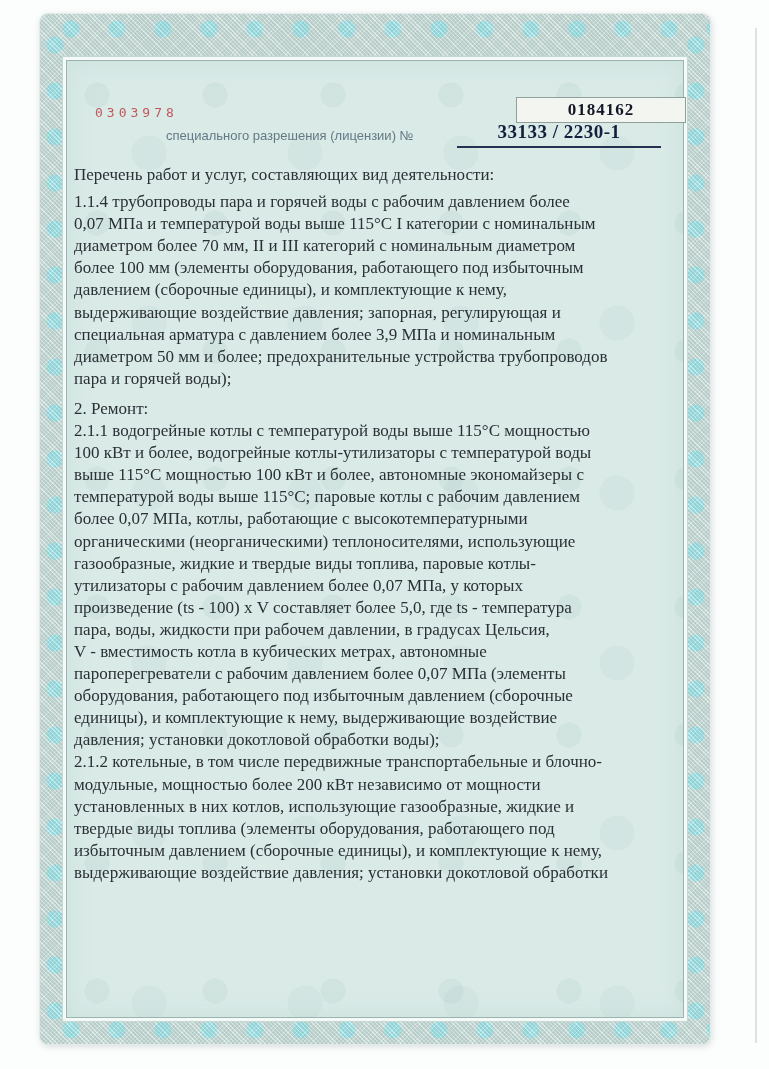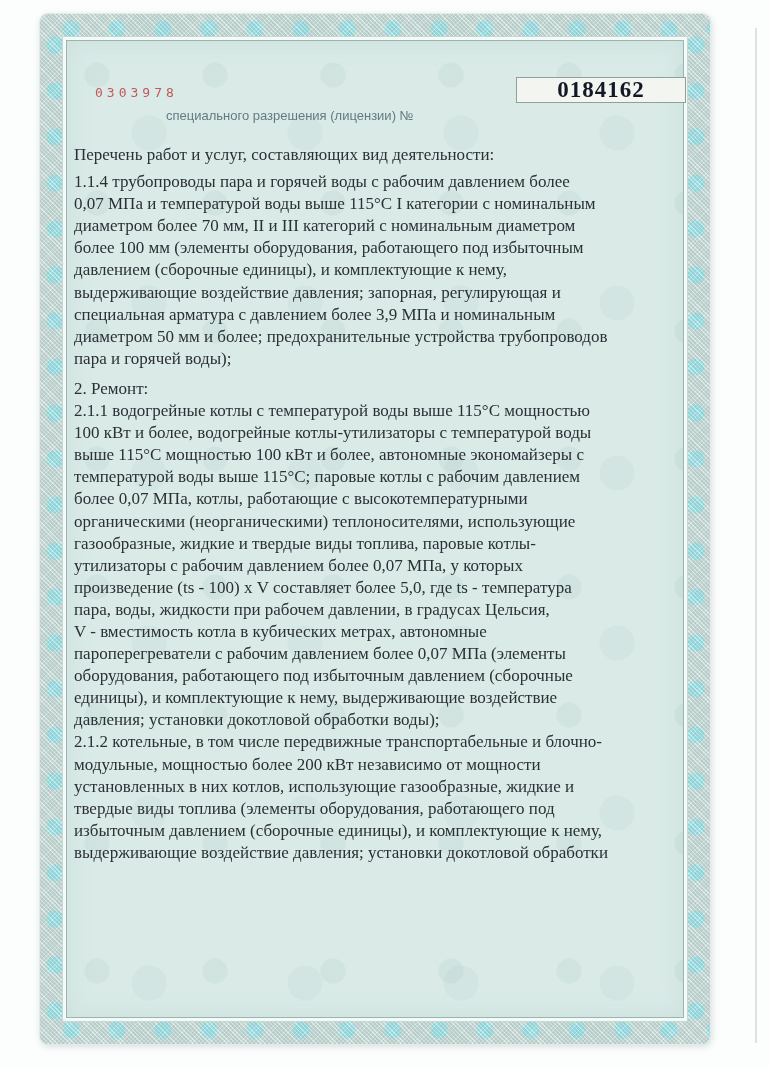--- a/index.html
+++ b/index.html
@@ -36,20 +36,21 @@
   
   .panel {
     position: absolute; inset: 26px;
     background-color: #d9eae7;
     background-image:
       radial-gradient(circle at 30px 34px, rgba(146,180,175,.13) 0 12px, rgba(146,180,175,0) 13px),
       radial-gradient(circle at 82px 92px, rgba(146,180,175,.09) 0 17px, rgba(146,180,175,0) 18px);
     background-size: 118px 128px, 156px 170px;
     border: 1px solid #9db3ae;
     box-shadow: 0 0 0 3px #f4faf8, 0 0 0 4px #c6d8d4, inset 0 0 22px rgba(176,205,200,.35);
+    margin-top: 20px;
   }
   .header { position: absolute; left: 0; top: 0; right: 0; height: 102px; }
   .serial {
     position: absolute; left: 28px; top: 44px;
     font-family: "DejaVu Sans Mono", monospace;
     font-size: 13px; letter-spacing: 4px; color: #c4575b;
   }
   .sheet-title { position: absolute; left: 202px; top: 28px; white-space: nowrap; }
   .list-word {
     font-family: "Liberation Serif", serif;
@@ -62,21 +63,21 @@
     display: inline-block; margin-left: 16px; padding: 0 9px 1px;
     font-weight: bold; font-size: 27px; line-height: 30px;
     color: #16233f; border-bottom: 2px solid #3a455f;
     vertical-align: 4px;
   }
   .blank-box {
     position: absolute; left: 449px; top: 36px;
     width: 168px; height: 24px;
     background: #f3f5f0; border: 1px solid #8fa09b;
     text-align: center; line-height: 24px;
-    font-weight: bold; font-size: 23px; letter-spacing: 1px; color: #141826;
+    font-weight: bold; font-size: 17px; letter-spacing: 1px; color: #141826;
   }
   .subtitle {
     position: absolute; left: 99px; top: 67px;
     font-family: "Liberation Sans", sans-serif;
     font-size: 13px; color: #647985;
   }
   .license-no {
     position: absolute; left: 390px; top: 60px;
     width: 204px; text-align: center;
     font-weight: bold; font-size: 19px; letter-spacing: .5px; color: #13203d;
@@ -102,20 +103,21 @@
   <div class="panel">
 
     <div class="header">
       <div class="serial">0303978</div>
 
 
       <div class="blank-box">0184162</div>
 
       <div class="subtitle">специального разрешения (лицензии) №</div>
 
+      <div class="license-no">33133 / 2230-1</div>
     </div>
 
     <div class="content">
       <p class="intro">Перечень работ и услуг, составляющих вид деятельности:</p>
 
       <p class="mb8">1.1.4 трубопроводы пара и горячей воды с рабочим давлением более
 0,07 МПа и температурой воды выше 115°С I категории с номинальным
 диаметром более 70 мм, II и III категорий с номинальным диаметром
 более 100 мм (элементы оборудования, работающего под избыточным
 давлением (сборочные единицы), и комплектующие к нему,

